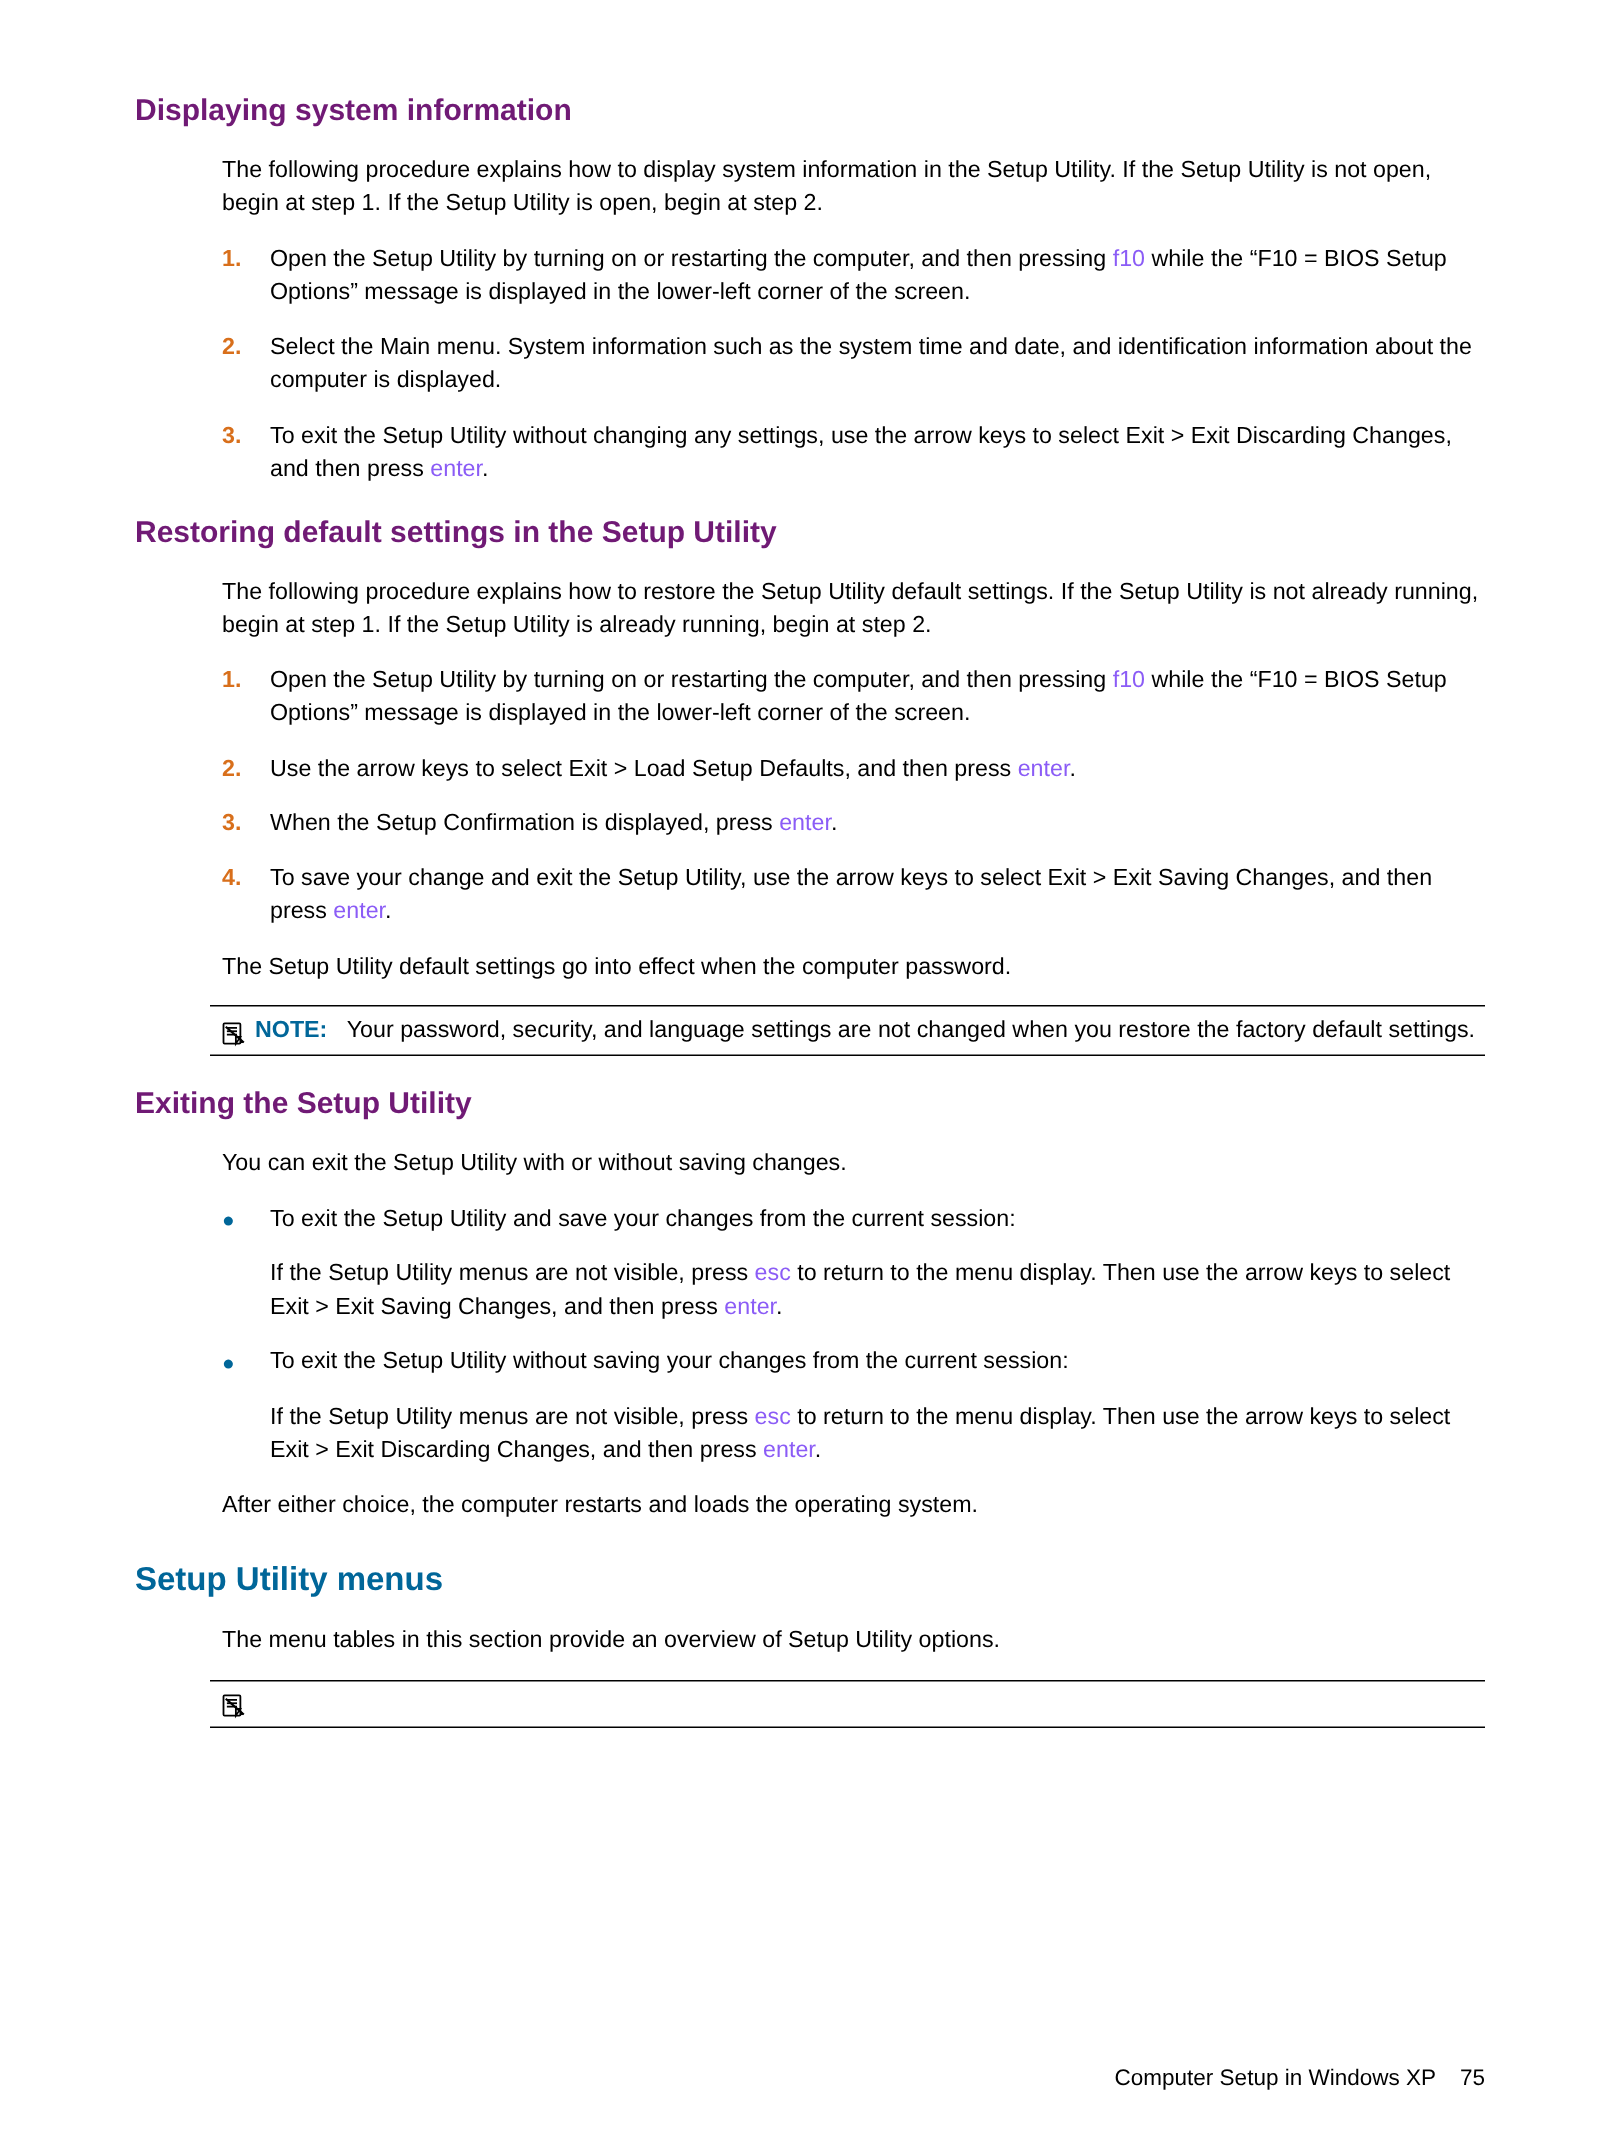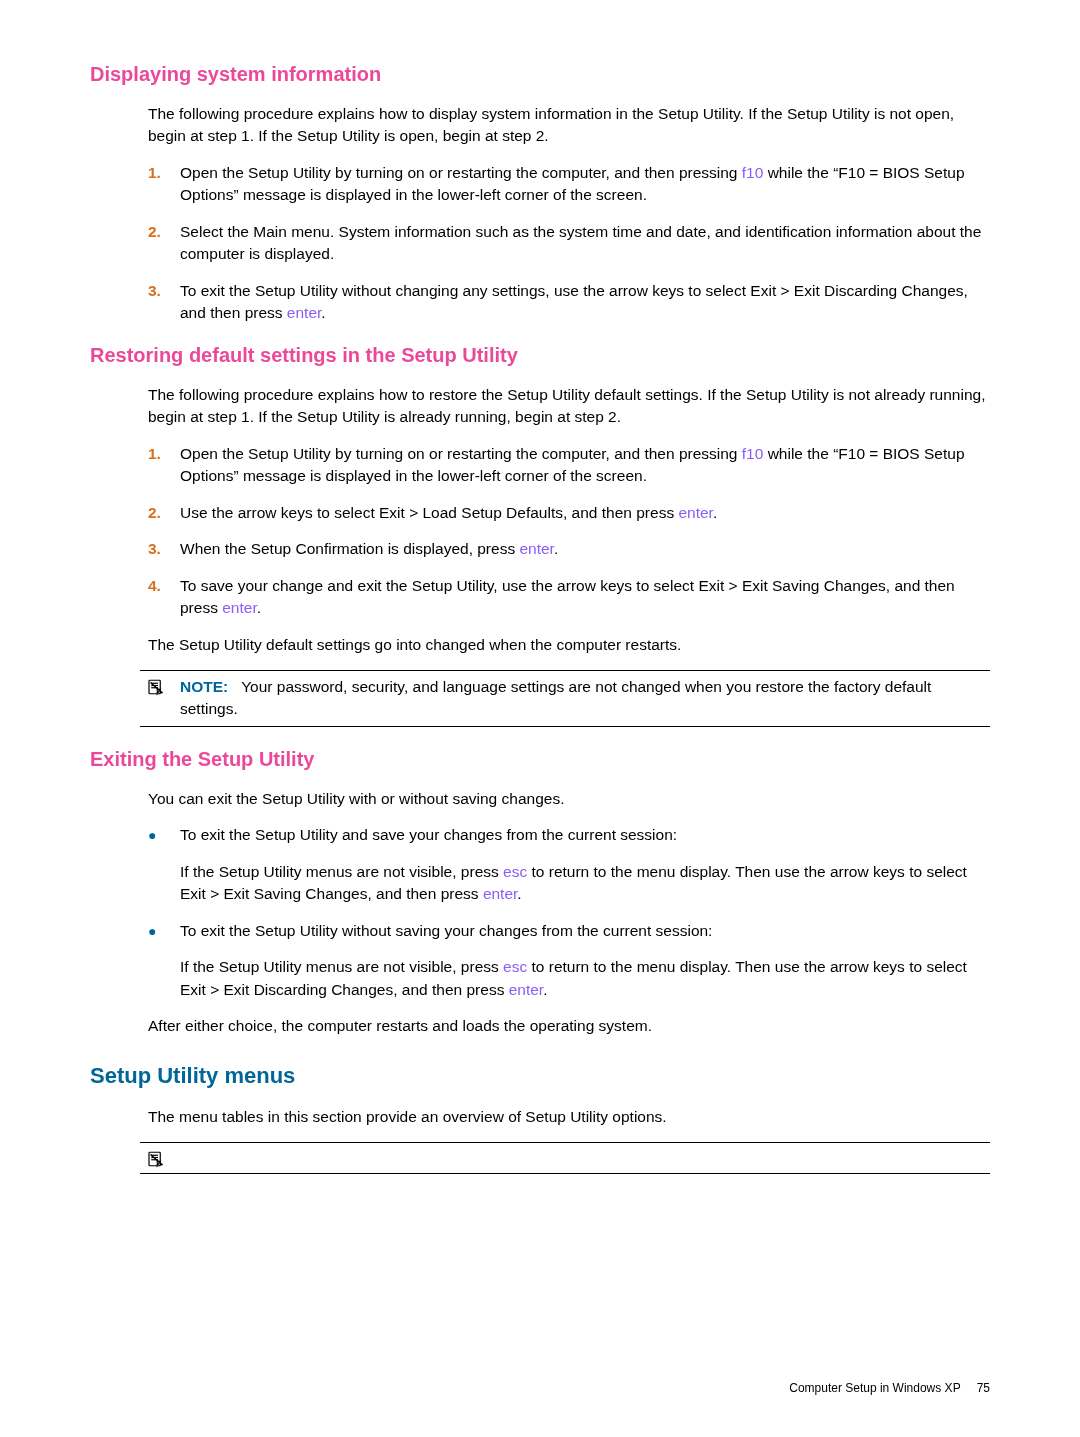--- a/index.html
+++ b/index.html
@@ -8,21 +8,21 @@
     font-size: 15.5px;
     line-height: 1.45;
     color: #000;
     background: #fff;
     width: 1080px;
     height: 1437px;
     padding: 60px 90px 40px 90px;
     position: relative;
   }
   .h3 {
-    color: #ec4899;
+    color: #701a75;
     font-size: 20px;
     font-weight: bold;
     margin-bottom: 14px;
   }
   .h2 {
     color: #006699;
     font-size: 22px;
     font-weight: bold;
     margin-bottom: 14px;
     margin-top: 22px;
@@ -56,36 +56,36 @@
   }
   .key { color: #8b5cf6; }
   .bold { font-weight: normal; }
   .note-block {
     margin-left: 50px;
     border-top: 1px solid #000;
     border-bottom: 1px solid #000;
     padding: 5px 0 5px 6px;
     margin-bottom: 18px;
     display: flex;
-    align-items: flex-start;
-    gap: 16px;
+    align-items: flex-end;
+    gap: 6px;
   }
   .note-icon {
     width: 18px;
     flex-shrink: 0;
     margin-top: 2px;
   }
   .note-text { flex: 1; }
   .note-label { color: #006699; font-weight: bold; }
   .section { margin-bottom: 16px; }
   .footer {
     position: absolute;
     bottom: 40px;
     right: 90px;
-    font-size: 12px;
+    font-size: 15px;
   }
   .footer-num { margin-left: 16px; }
 </style>
 </head>
 <body>
 
 <div class="section">
   <div class="h3">Displaying system information</div>
   <div class="para">The following procedure explains how to display system information in the Setup Utility. If the Setup Utility is not open, begin at step 1. If the Setup Utility is open, begin at step 2.</div>
 
@@ -122,21 +122,21 @@
   <div class="ol-item">
     <div class="ol-num">3.</div>
     <div class="li-text"><span>When the Setup Confirmation is displayed, press </span><span class="key">enter</span><span>.</span></div>
   </div>
 
   <div class="ol-item">
     <div class="ol-num">4.</div>
     <div class="li-text"><span>To save your change and exit the Setup Utility, use the arrow keys to select </span><span class="bold">Exit &gt; Exit Saving Changes</span><span>, and then press </span><span class="key">enter</span><span>.</span></div>
   </div>
 
-  <div class="para">The Setup Utility default settings go into changed when the computer restarts.</div>
+  <div class="para">The Setup Utility default settings go into effect when the computer password.</div>
 
   <div class="note-block">
     <svg class="note-icon" viewBox="0 0 24 24" fill="none" stroke="#000" stroke-width="1.6">
       <rect x="4" y="3" width="15" height="18" rx="1"></rect>
       <path d="M19 15 L15 21 L15 15 Z" fill="#fff"></path>
       <line x1="7" y1="7" x2="16" y2="7"></line>
       <line x1="7" y1="10" x2="16" y2="10"></line>
       <line x1="7" y1="13" x2="16" y2="13"></line>
       <path d="M6 6 L22 20" stroke-width="2"></path>
       <path d="M20 17 L22 20 L18 21 Z" fill="#000" stroke="none"></path>

